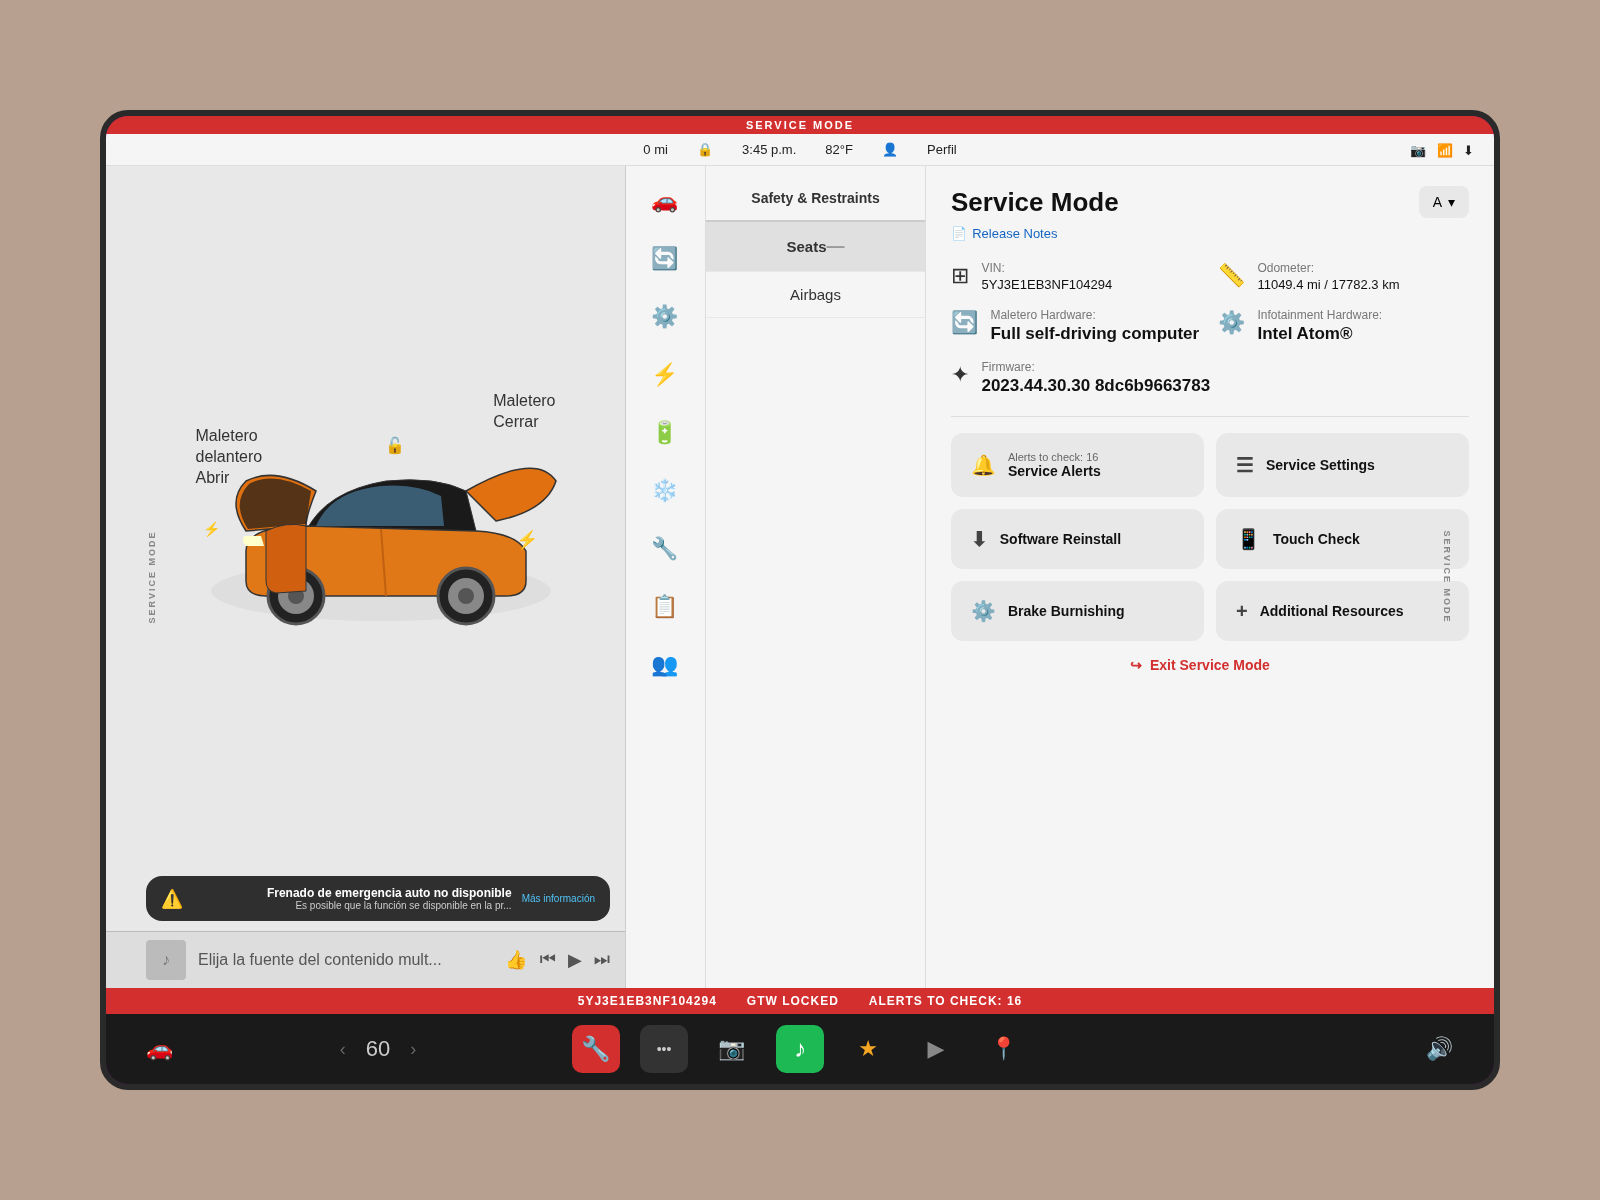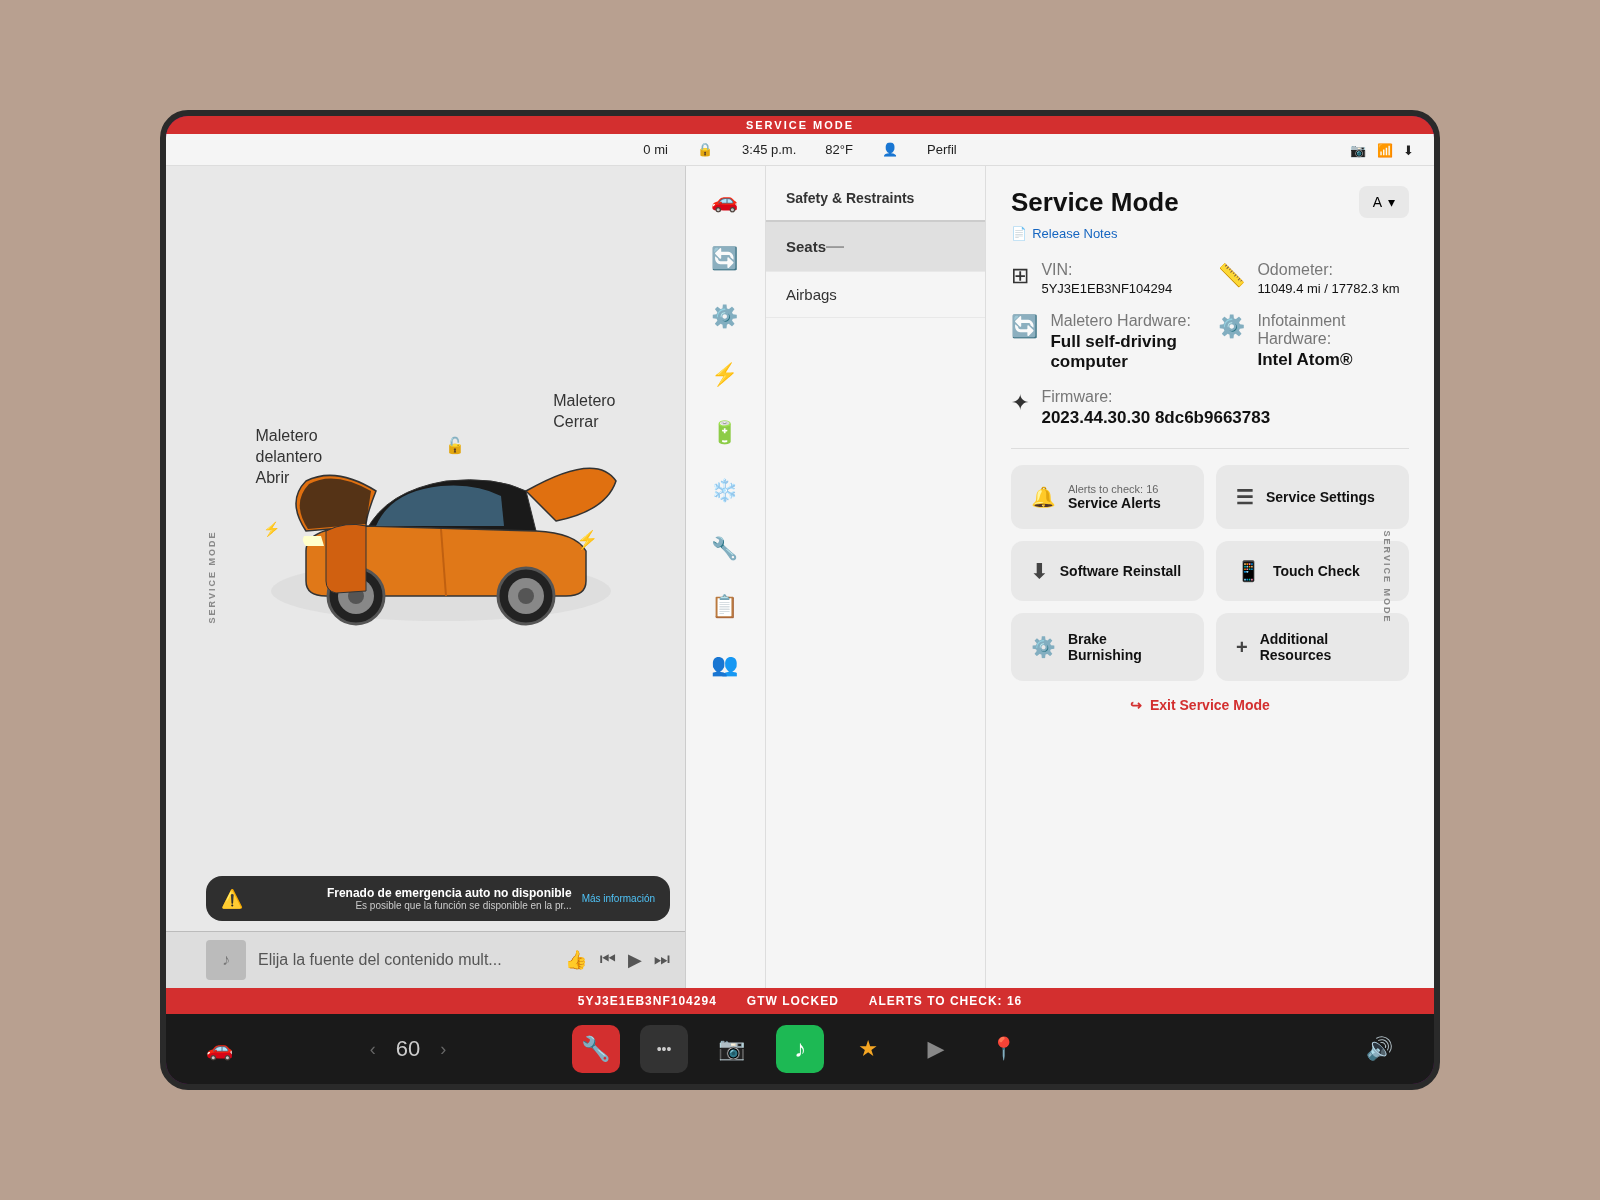--- a/index.html
+++ b/index.html
@@ -7,21 +7,21 @@
       width: 1600px;
       height: 1200px;
       background: #b8a090;
       font-family: -apple-system, 'Helvetica Neue', Arial, sans-serif;
       overflow: hidden;
       display: flex;
       align-items: center;
       justify-content: center;
     }
     .screen-outer {
-      width: 1280px;
+      width: 1400px;
       height: 980px;
       background: #701a75;
       border-radius: 28px;
       border: 6px solid #2a2a2a;
       overflow: hidden;
       display: flex;
       flex-direction: column;
       position: relative;
     }
     
@@ -196,21 +196,21 @@
       flex-direction: column;
       padding: 10px 0;
     }
     .menu-item {
       padding: 14px 20px;
       font-size: 15px;
       color: #333;
       cursor: pointer;
       display: flex;
       align-items: center;
-      justify-content: flex-start;
+      justify-content: center;
       border-bottom: 1px solid #e8e8e8;
     }
     .menu-item.selected { background: #e0e0e0; font-weight: 600; }
     .menu-item-dash { color: #999; font-size: 18px; }
     
     .detail-panel {
       flex: 1;
       background: #f5f5f5;
       padding: 20px 25px;
       overflow-y: auto;
@@ -264,21 +264,21 @@
       grid-template-columns: 1fr 1fr;
       gap: 16px;
       margin-bottom: 20px;
     }
     .info-item {
       display: flex;
       gap: 12px;
       align-items: flex-start;
     }
     .info-icon { font-size: 22px; color: #333; margin-top: 2px; }
-    .info-label { font-size: 16px; color: #777; margin-bottom: 2px; }
+    .info-label { font-size: 12px; color: #777; margin-bottom: 2px; }
     .info-value { font-size: 17px; font-weight: 600; color: #111; }
     .info-value-small { font-size: 13px; font-weight: 500; color: #111; }
     .divider { height: 1px; background: #ddd; margin: 16px 0; }
     
     .action-grid {
       display: grid;
       grid-template-columns: 1fr 1fr;
       gap: 12px;
       margin-top: 10px;
     }

